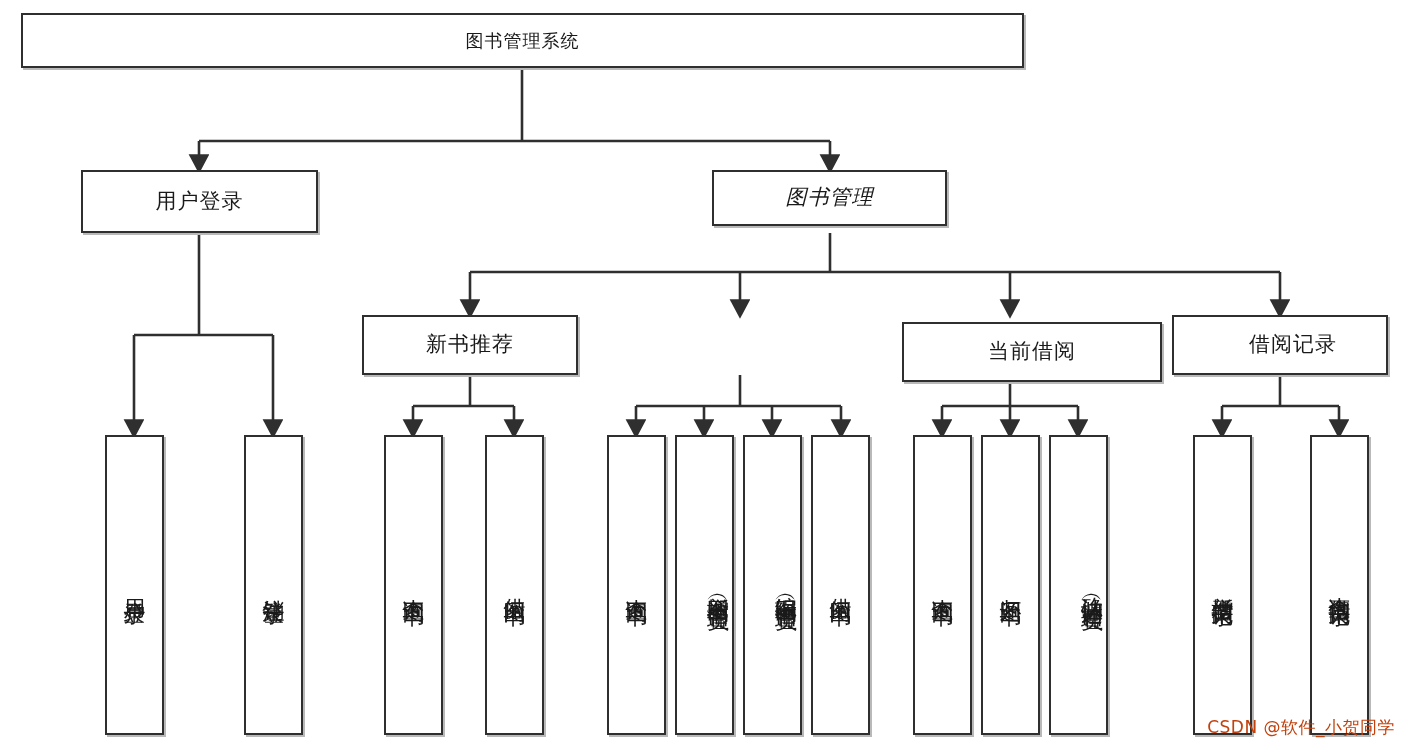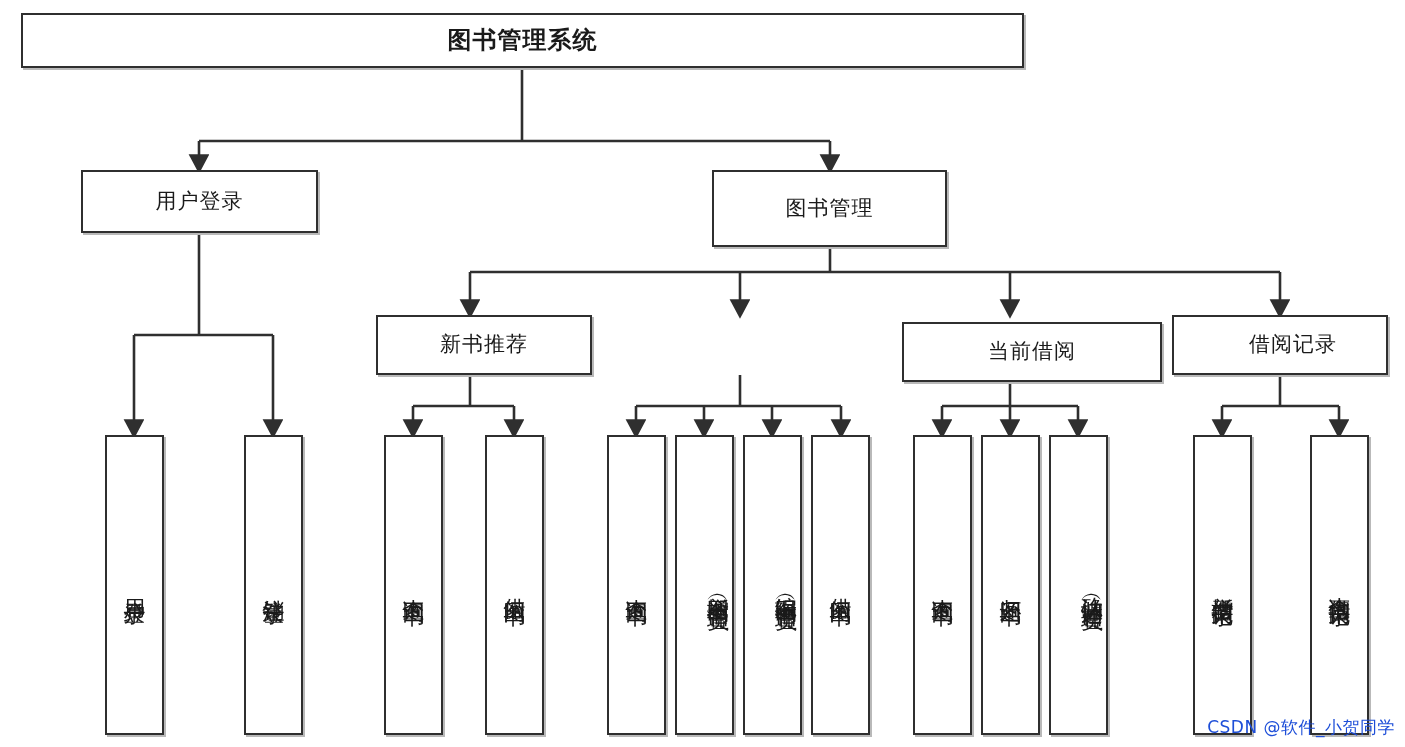--- a/index.html
+++ b/index.html
@@ -8,30 +8,30 @@
        font-family:"DejaVu Sans","Liberation Sans",sans-serif;}
   #diagram{position:relative;width:1405px;height:747px;background:#fff;}
   svg.edges{position:absolute;left:0;top:0;width:1405px;height:747px;}
 
   .node{position:absolute;box-sizing:border-box;background:#ffffff;
         border:2px solid #2f2f2f;display:flex;align-items:center;
         justify-content:center;color:#1a1a1a;}
   .node.shadow{box-shadow:2px 2px 0 #b9b9b9;}
 
   .node-h{font-size:21px;line-height:1.2;letter-spacing:1px;white-space:nowrap;}
-  .node-root{font-size:24px;font-weight:bold;}
+  .node-root{font-size:18px;}
 
   .leaf{writing-mode:vertical-rl;text-orientation:upright;
         font-size:22px;line-height:1.28;letter-spacing:2px;
         align-items:flex-start;justify-content:center;
         padding-top:6px;overflow:hidden;}
   .leaf.mid{align-items:center;padding-top:0;}
 
   .watermark{position:absolute;right:10px;bottom:8px;
-             font-size:17px;color:#1d4ed8;letter-spacing:.5px;
+             font-size:17px;color:#c2410c;letter-spacing:.5px;
              white-space:nowrap;pointer-events:none;}
 </style>
 </head>
 <body>
 
 <div id="diagram">
 
   <svg class="edges" viewBox="0 0 1405 747">
     <defs>
       <marker id="arrow" markerWidth="11" markerHeight="11" refX="2.2" refY="4" orient="auto" markerUnits="strokeWidth">
@@ -78,23 +78,23 @@
       <path d="M1280,375 L1280,406"></path>
       <path d="M1222,406 L1339,406"></path>
       <path d="M1222,406 L1222,425" marker-end="url(#arrow)"></path>
       <path d="M1339,406 L1339,425" marker-end="url(#arrow)"></path>
     </g>
   </svg>
 
   <div class="node node-h node-root shadow" style="left:21px;top:13px;width:1003px;height:55px;">图书管理系统</div>
 
   <div class="node node-h shadow" style="left:81px;top:170px;width:237px;height:63px;">用户登录</div>
-  <div class="node node-h shadow" style="left:712px;top:170px;width:235px;height:77px;">图书管理</div>
+  <div class="node node-h shadow" style="left:712px;top:170px;width:235px;height:56px;font-style:italic;">图书管理</div>
 
-  <div class="node node-h shadow" style="left:376px;top:315px;width:216px;height:60px;">新书推荐</div>
+  <div class="node node-h shadow" style="left:362px;top:315px;width:216px;height:60px;">新书推荐</div>
   <div class="node node-h shadow" style="left:902px;top:322px;width:260px;height:60px;text-align:center;">当前借阅</div>
   <div class="node node-h shadow" style="left:1172px;top:315px;width:216px;height:60px;padding-left:26px;">借阅记录</div>
 
   <div class="node leaf mid shadow" style="left:105px;top:435px;width:59px;height:300px;">用户登录</div>
   <div class="node leaf mid shadow" style="left:244px;top:435px;width:59px;height:300px;">注销登录</div>
 
   <div class="node leaf mid shadow" style="left:384px;top:435px;width:59px;height:300px;">查询图书</div>
   <div class="node leaf mid shadow" style="left:485px;top:435px;width:59px;height:300px;">借阅图书</div>
 
   <div class="node leaf mid shadow" style="left:607px;top:435px;width:59px;height:300px;">查询图书</div>

